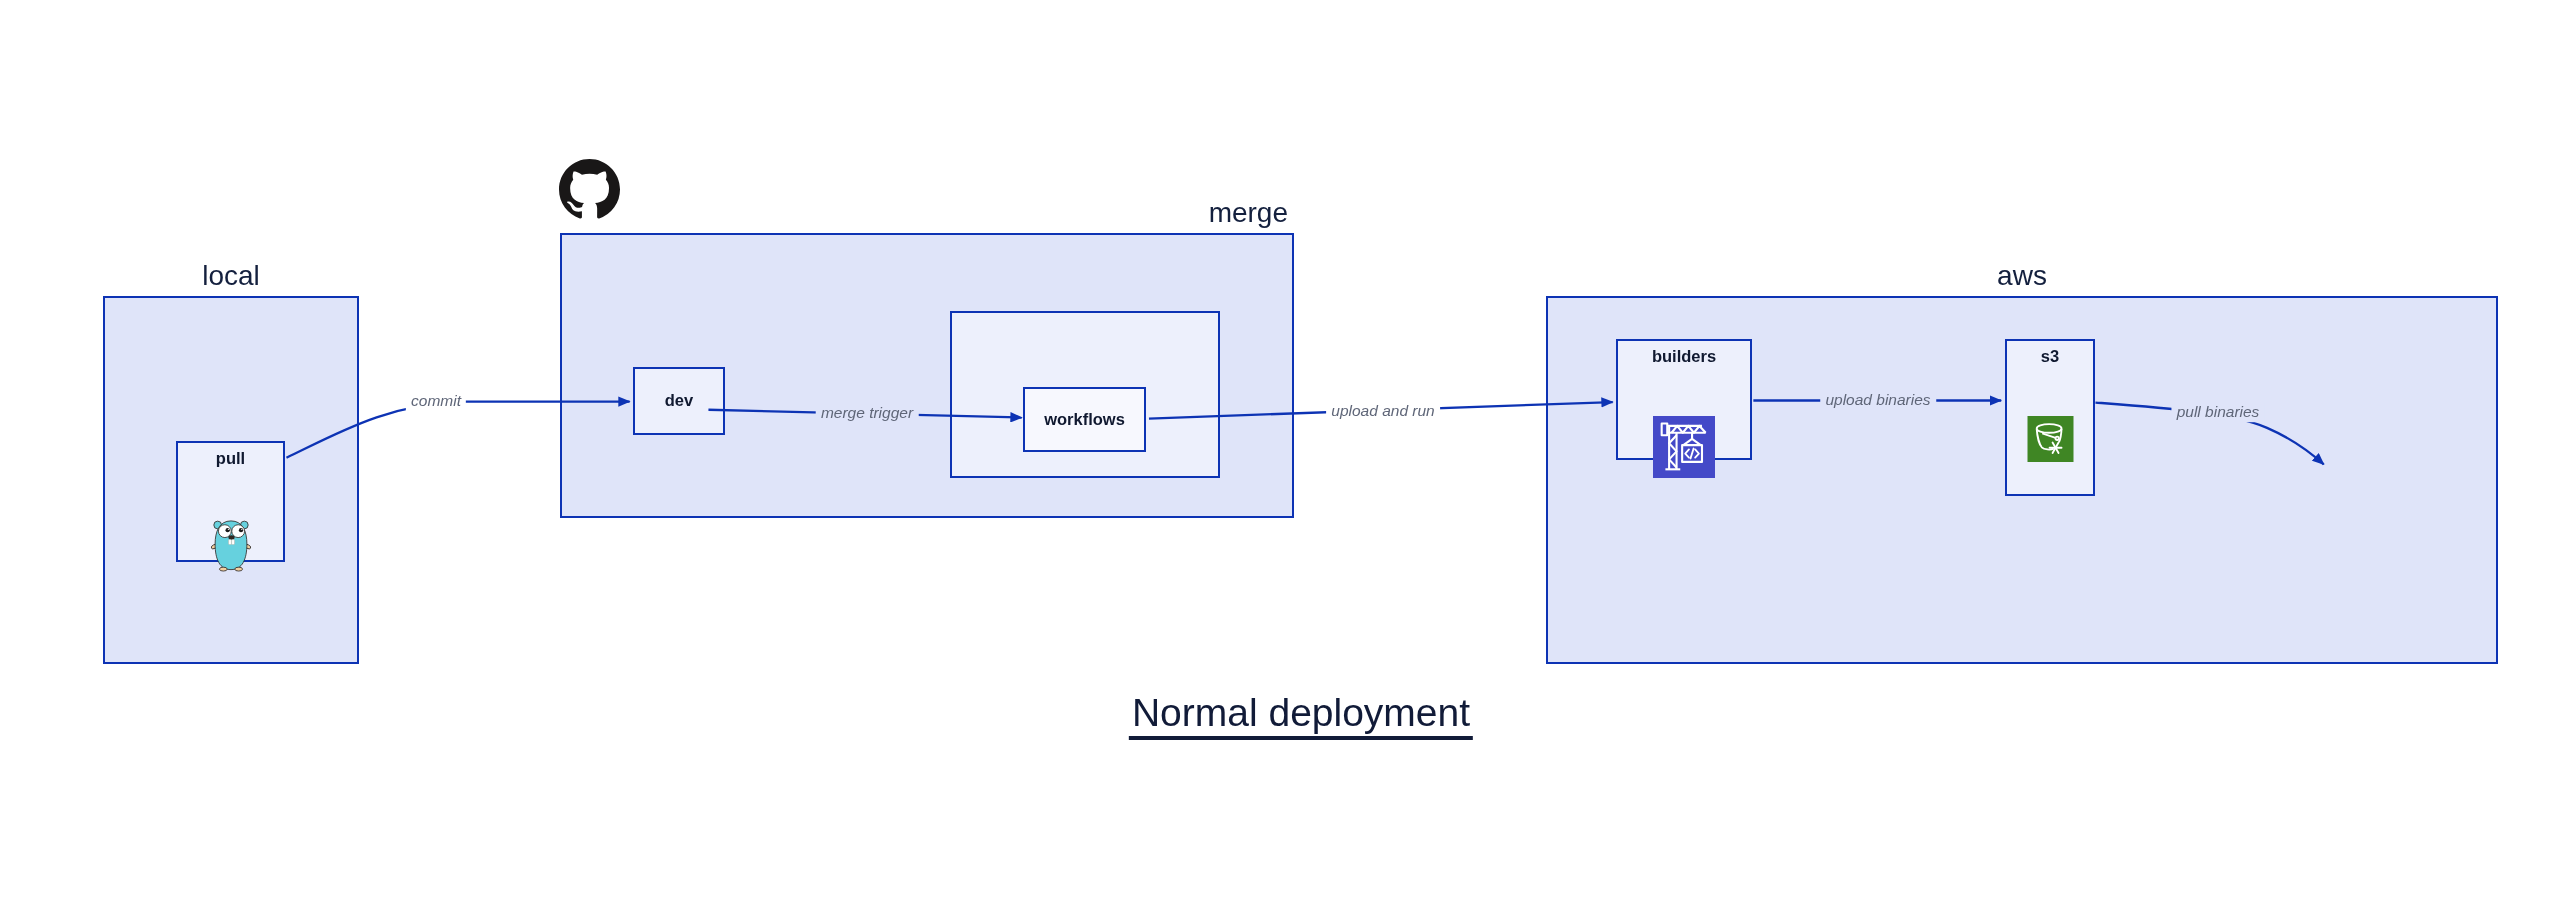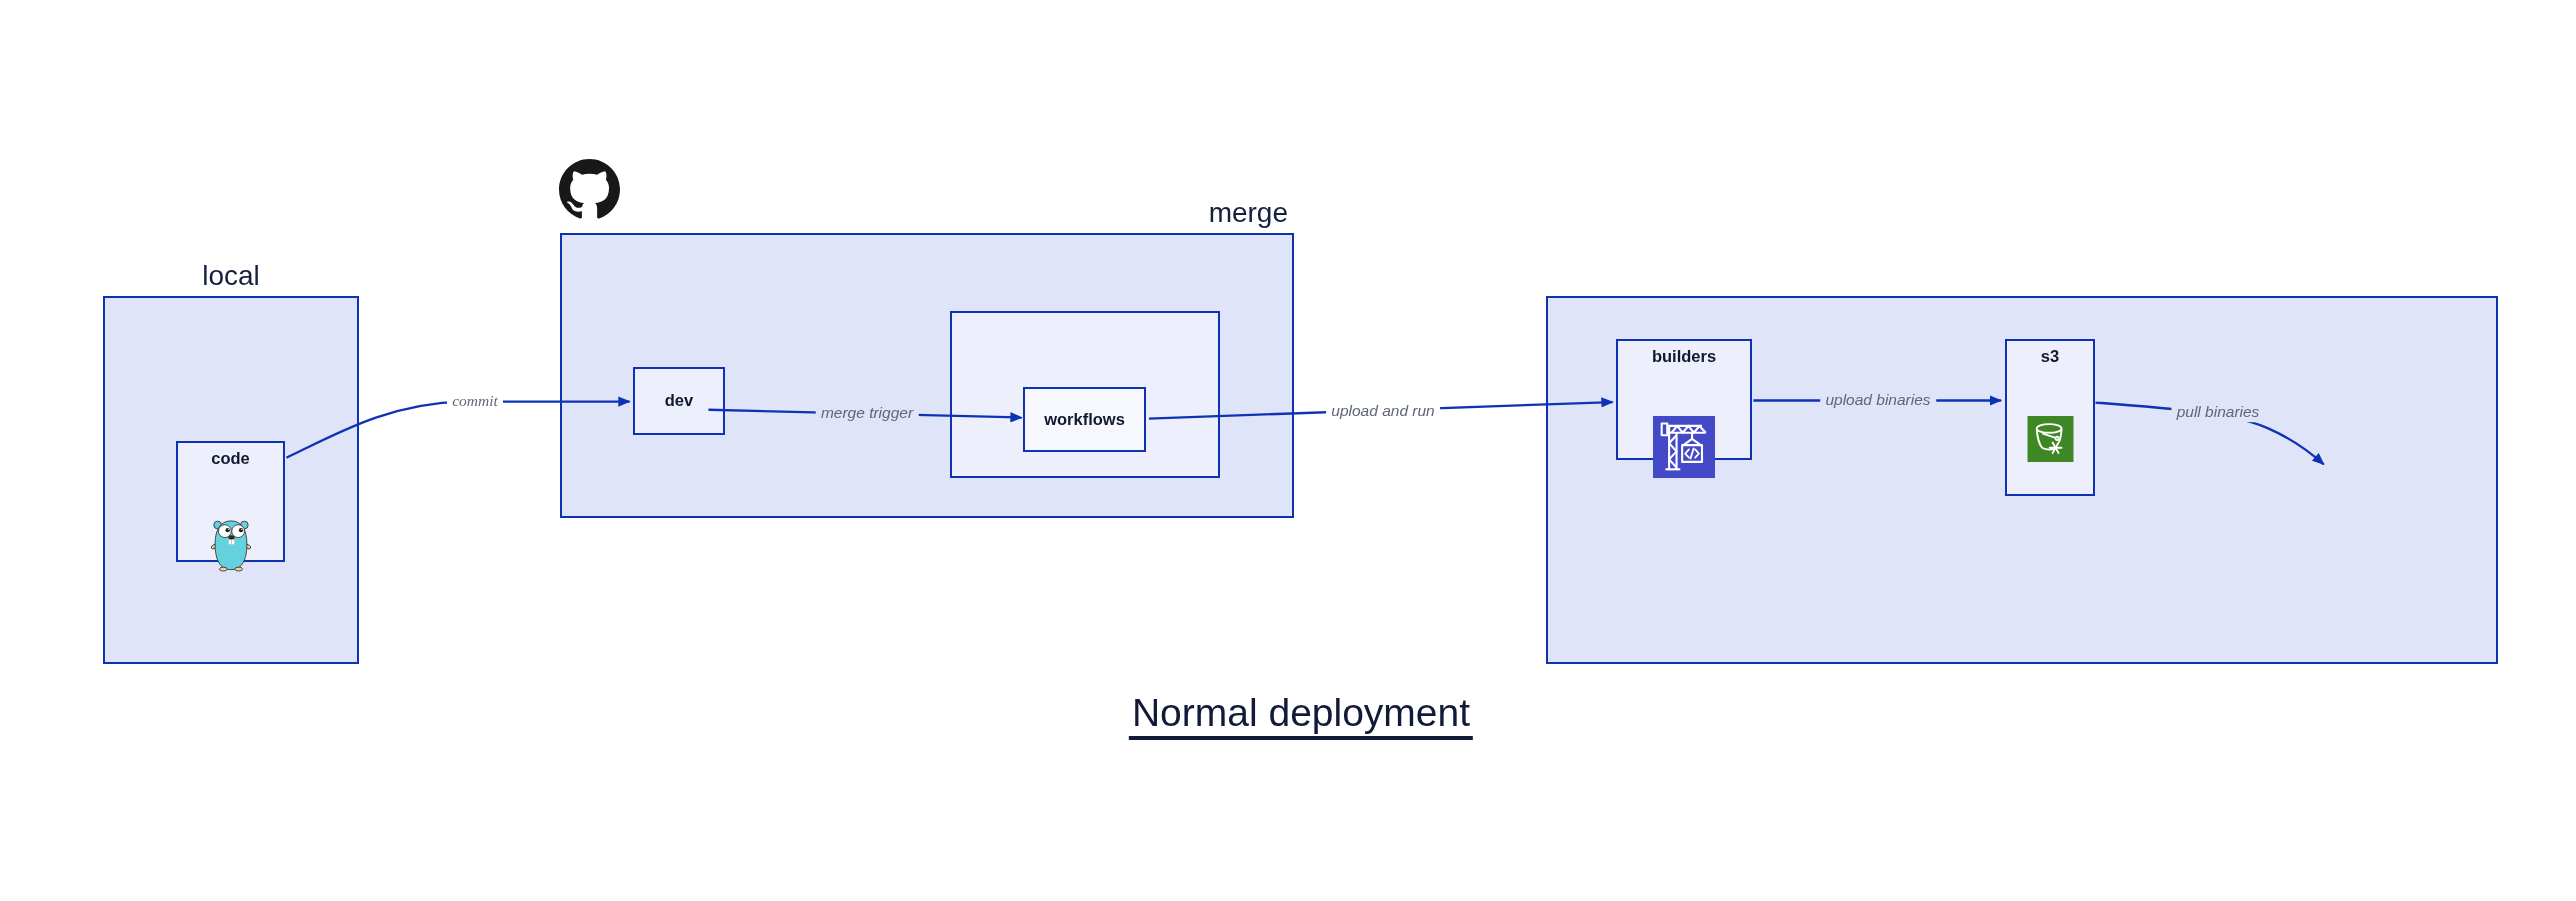--- a/index.html
+++ b/index.html
@@ -41,35 +41,36 @@
   .abs{position:absolute;}
 </style>
 </head>
 <body>
 
 <div class="scene">
 
   <div class="container-label center" style="left:103px;top:260px;width:256px;">local</div>
   <div class="container-label right" style="left:1030px;top:197px;width:258px;">merge</div>
   <div class="container-label center" style="left:950px;top:275px;width:270px;">master</div>
+  <div class="container-label center" style="left:1546px;top:260px;width:952px;">aws</div>
 
   <div class="box fill-outer" style="left:103px;top:296px;width:256px;height:368px;"></div>
   <div class="box fill-outer" style="left:560px;top:233px;width:734px;height:285px;"></div>
   <div class="box fill-outer" style="left:1546px;top:296px;width:952px;height:368px;"></div>
 
   <div class="abs" style="left:559px;top:159px;width:61px;height:61px;">
     <svg width="61" height="61" viewBox="0 0 16 16" aria-hidden="true">
       <path fill="#191717" fill-rule="evenodd" d="M8 0C3.58 0 0 3.58 0 8c0 3.54 2.29 6.53 5.47 7.59.4.07.55-.17.55-.38 0-.19-.01-.82-.01-1.49-2.01.37-2.53-.49-2.69-.94-.09-.23-.48-.94-.82-1.13-.28-.15-.68-.52-.01-.53.63-.01 1.08.58 1.23.82.72 1.21 1.87.87 2.33.66.07-.52.28-.87.51-1.07-1.78-.2-3.64-.89-3.64-3.95 0-.87.31-1.59.82-2.15-.08-.2-.36-1.02.08-2.12 0 0 .67-.21 2.2.82.64-.18 1.32-.27 2-.27s1.36.09 2 .27c1.53-1.04 2.2-.82 2.2-.82.44 1.1.16 1.92.08 2.12.51.56.82 1.27.82 2.15 0 3.07-1.87 3.75-3.65 3.95.29.25.54.73.54 1.48 0 1.07-.01 1.93-.01 2.2 0 .21.15.46.55.38A8.013 8.013 0 0 0 16 8c0-4.42-3.58-8-8-8z"></path>
     </svg>
   </div>
 
   <div class="box fill-node" style="left:950px;top:311px;width:270px;height:167px;"></div>
 
   <div class="box fill-node node" style="left:176px;top:441px;width:109px;height:121px;">
-    <div class="node-label">code</div>
+    <div class="node-label">pull</div>
     <div class="node-icon">
       <svg width="40" height="54" viewBox="0 0 78 104">
         <g stroke="#2e2a26" stroke-width="1.6">
           <circle cx="13" cy="13" r="7.5" fill="#66d1de"></circle>
           <circle cx="65" cy="13" r="7.5" fill="#66d1de"></circle>
           <ellipse cx="6.5" cy="55" rx="6.5" ry="3.6" fill="#f3cf9f" transform="rotate(-28 6.5 55)"></ellipse>
           <ellipse cx="71.5" cy="55" rx="6.5" ry="3.6" fill="#f3cf9f" transform="rotate(28 71.5 55)"></ellipse>
           <path d="M39 5 C16 5 8 26 8 50 C8 80 17 100 39 100 C61 100 70 80 70 50 C70 26 62 5 39 5 Z" fill="#66d1de"></path>
           <ellipse cx="24" cy="99" rx="7.5" ry="3.8" fill="#f3cf9f"></ellipse>
           <ellipse cx="54" cy="99" rx="7.5" ry="3.8" fill="#f3cf9f"></ellipse>
@@ -151,21 +152,21 @@
     </defs>
     <g stroke="#0d33b4" stroke-width="4.5" fill="none">
       <path d="M556 888 C656 840 756 782 900 779 L1222 779" marker-end="url(#arrow)"></path>
       <path d="M1375 795 L1983 810" marker-end="url(#arrow)"></path>
       <path d="M2230 812 L3130 780" marker-end="url(#arrow)"></path>
       <path d="M3403 777 L3884 777" marker-end="url(#arrow)"></path>
       <path d="M4067 781 C4200 791 4330 800 4400 830 C4446 850 4478 872 4510 901" marker-end="url(#arrow)"></path>
     </g>
   </svg>
 
-  <div class="edge-label bg-white" style="left:475px;top:401px;font-family:Liberation Serif, serif;">commit</div>
+  <div class="edge-label bg-white" style="left:436px;top:401px;">commit</div>
   <div class="edge-label bg-lav" style="left:867px;top:413px;">merge trigger</div>
   <div class="edge-label bg-white" style="left:1383px;top:411px;">upload and run</div>
   <div class="edge-label bg-lav" style="left:1878px;top:400px;">upload binaries</div>
   <div class="edge-label bg-lav" style="left:2218px;top:412px;">pull binaries</div>
 
   <div class="title">Normal deployment</div>
 
 </div>
 
 

